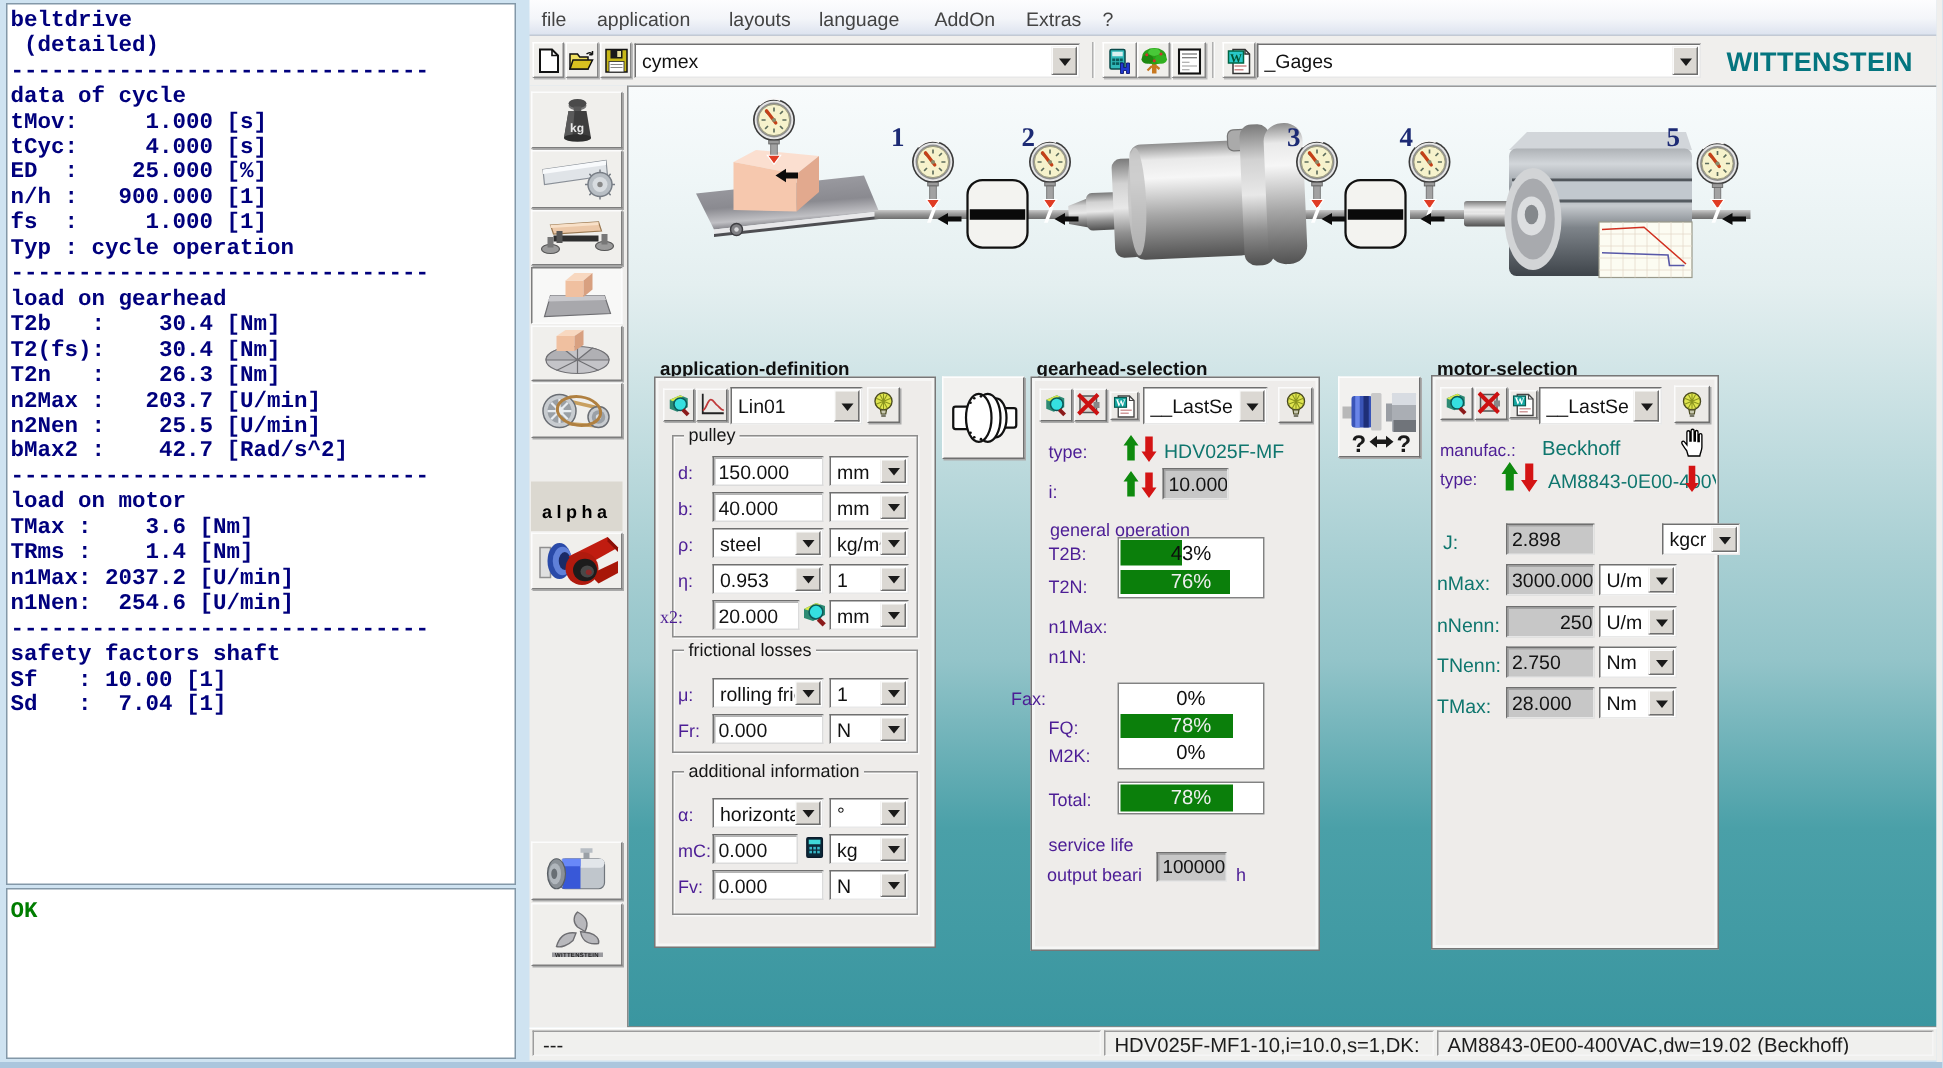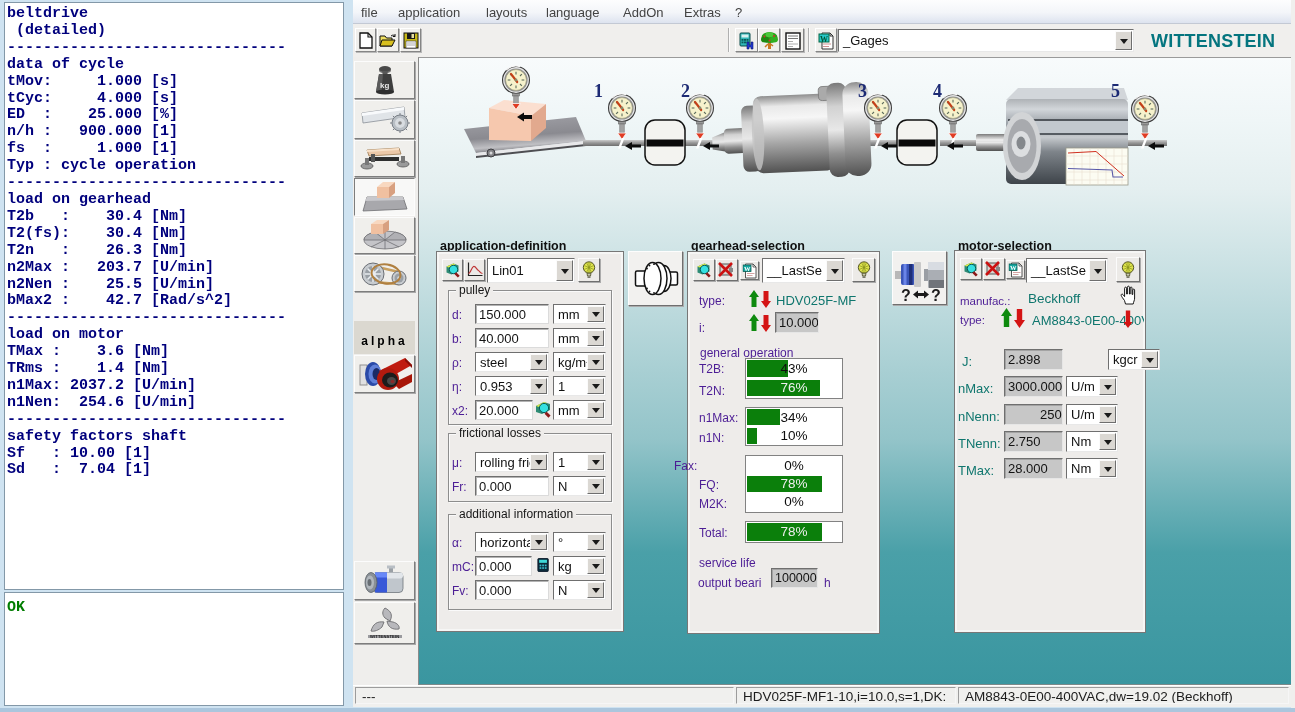--- a/index.html
+++ b/index.html
@@ -117,20 +117,26 @@
           <path d="M3,7 L16,7 L13,13 L1,13 Z" fill="#d8c020" stroke="#111"></path>
           <path d="M12,3 C14,1.5 15,2 16,3.5 M16,3.5 L16,1 M16,3.5 L13.8,3.5" stroke="#111" fill="none"></path>
         </svg></div>
   <div class="tbb" style="left:47px;top:4px;width:21px;height:24px;"><svg style="margin:3px 0 0 2px" width="16" height="17" viewBox="0 0 16 17">
           <rect x="1" y="1" width="14" height="15" fill="#c8b818" stroke="#111"></rect>
           <rect x="4" y="1" width="8" height="6" fill="#1a1a1a"></rect>
           <rect x="8.5" y="2" width="2.5" height="4" fill="#e8e0a0"></rect>
           <rect x="3" y="9" width="10" height="7" fill="#fff" stroke="#333" stroke-width="0.6"></rect>
           <path d="M4,11 H12 M4,13 H12" stroke="#888" stroke-width="0.7"></path>
         </svg></div>
+  <div class="cmb" style="left:70px;top:5px;width:297px;height:23px;">
+        <span class="txt">cymex</span>
+        <span class="arrbtn">
+          <span class="tri"></span>
+        </span>
+      </div>
   <div style="position:absolute;left:375px;top:4px;width:2px;height:24px;border-left:1px solid #b0b0b0;border-right:1px solid #fafafa;"></div>
       <div style="position:absolute;left:455px;top:4px;width:2px;height:24px;border-left:1px solid #b0b0b0;border-right:1px solid #fafafa;"></div>
       <div class="tbb" style="left:382px;top:4px;width:23px;height:24px;"><svg style="margin:3px 0 0 3px" width="17" height="18" viewBox="0 0 17 18">
           <rect x="1" y="1" width="10" height="13" rx="1" fill="#30b8b8" stroke="#0a4a4a"></rect>
           <rect x="2.5" y="2.5" width="7" height="3" fill="#d8f0f0"></rect>
           <g fill="#0a5a5a">
             <rect x="2.5" y="7" width="2" height="1.8"></rect>
             <rect x="5" y="7" width="2" height="1.8"></rect>
             <rect x="7.5" y="7" width="2" height="1.8"></rect>
             <rect x="2.5" y="9.5" width="2" height="1.8"></rect>
@@ -607,21 +613,21 @@
       <span class="arrbtn">
         <span class="tri"></span>
       </span>
     </div>
 <div class="cmb" style="left:553px;top:376px;width:53px;height:20px;">
       <span class="txt" style="top:2px;">1</span>
       <span class="arrbtn">
         <span class="tri"></span>
       </span>
     </div>
-<div class="lab" style="left:452px;top:404px;">x2:</div>
+<div class="lab" style="left:440px;top:404px;font-family:Liberation Serif, serif;">x2:</div>
 <div class="fld" style="left:475px;top:400px;width:58px;height:20px;">20.000</div>
 <div class="abs" style="left:534px;top:400px;"><svg width="18" height="18" viewBox="0 0 18 18">
         <polygon points="2,6 10,2 16,4 16,10 8,14 2,12" fill="#2e8b74"></polygon>
         <polygon points="2,6 10,2 13,3 5,7" fill="#d8e84a"></polygon>
         <circle cx="10" cy="8" r="4.6" fill="#35e0e0" stroke="#0a5a5a"></circle>
         <rect x="12.5" y="12" width="5.5" height="3" fill="#8b1a1a" transform="rotate(45 13 12)"></rect>
       </svg></div>
 <div class="cmb" style="left:553px;top:400px;width:53px;height:20px;">
       <span class="txt" style="top:2px;">mm</span>
       <span class="arrbtn">
@@ -779,30 +785,20 @@
         <span class="btxt">43%</span>
       </div>
   <div class="bar" style="height:18px;">
         <span class="bfill" style="width:76%;"></span>
         <span class="btxt w" style="top:1px;">76%</span>
       </div>
 </div>
 <div class="lab" style="left:699px;top:362px;">T2B:</div>
 <div class="lab" style="left:699px;top:384px;">T2N:</div>
 
-<div class="barbox" style="top:407px;height:39px;">
-  <div class="bar" style="height:18px;margin-bottom:1px;">
-        <span class="bfill" style="width:34%;"></span>
-        <span class="btxt">34%</span>
-      </div>
-  <div class="bar" style="height:18px;">
-        <span class="bfill" style="width:10%;"></span>
-        <span class="btxt" style="top:1px;">10%</span>
-      </div>
-</div>
 <div class="lab" style="left:699px;top:411px;">n1Max:</div>
 <div class="lab" style="left:699px;top:431px;">n1N:</div>
 
 <div class="barbox" style="top:455px;height:58px;">
   <div class="bar" style="height:18px;margin-bottom:1px;">
         <span class="btxt">0%</span>
       </div>
   <div class="bar" style="height:18px;margin-bottom:1px;">
         <span class="bfill" style="width:78%;"></span>
         <span class="btxt w" style="top:1px;">78%</span>

